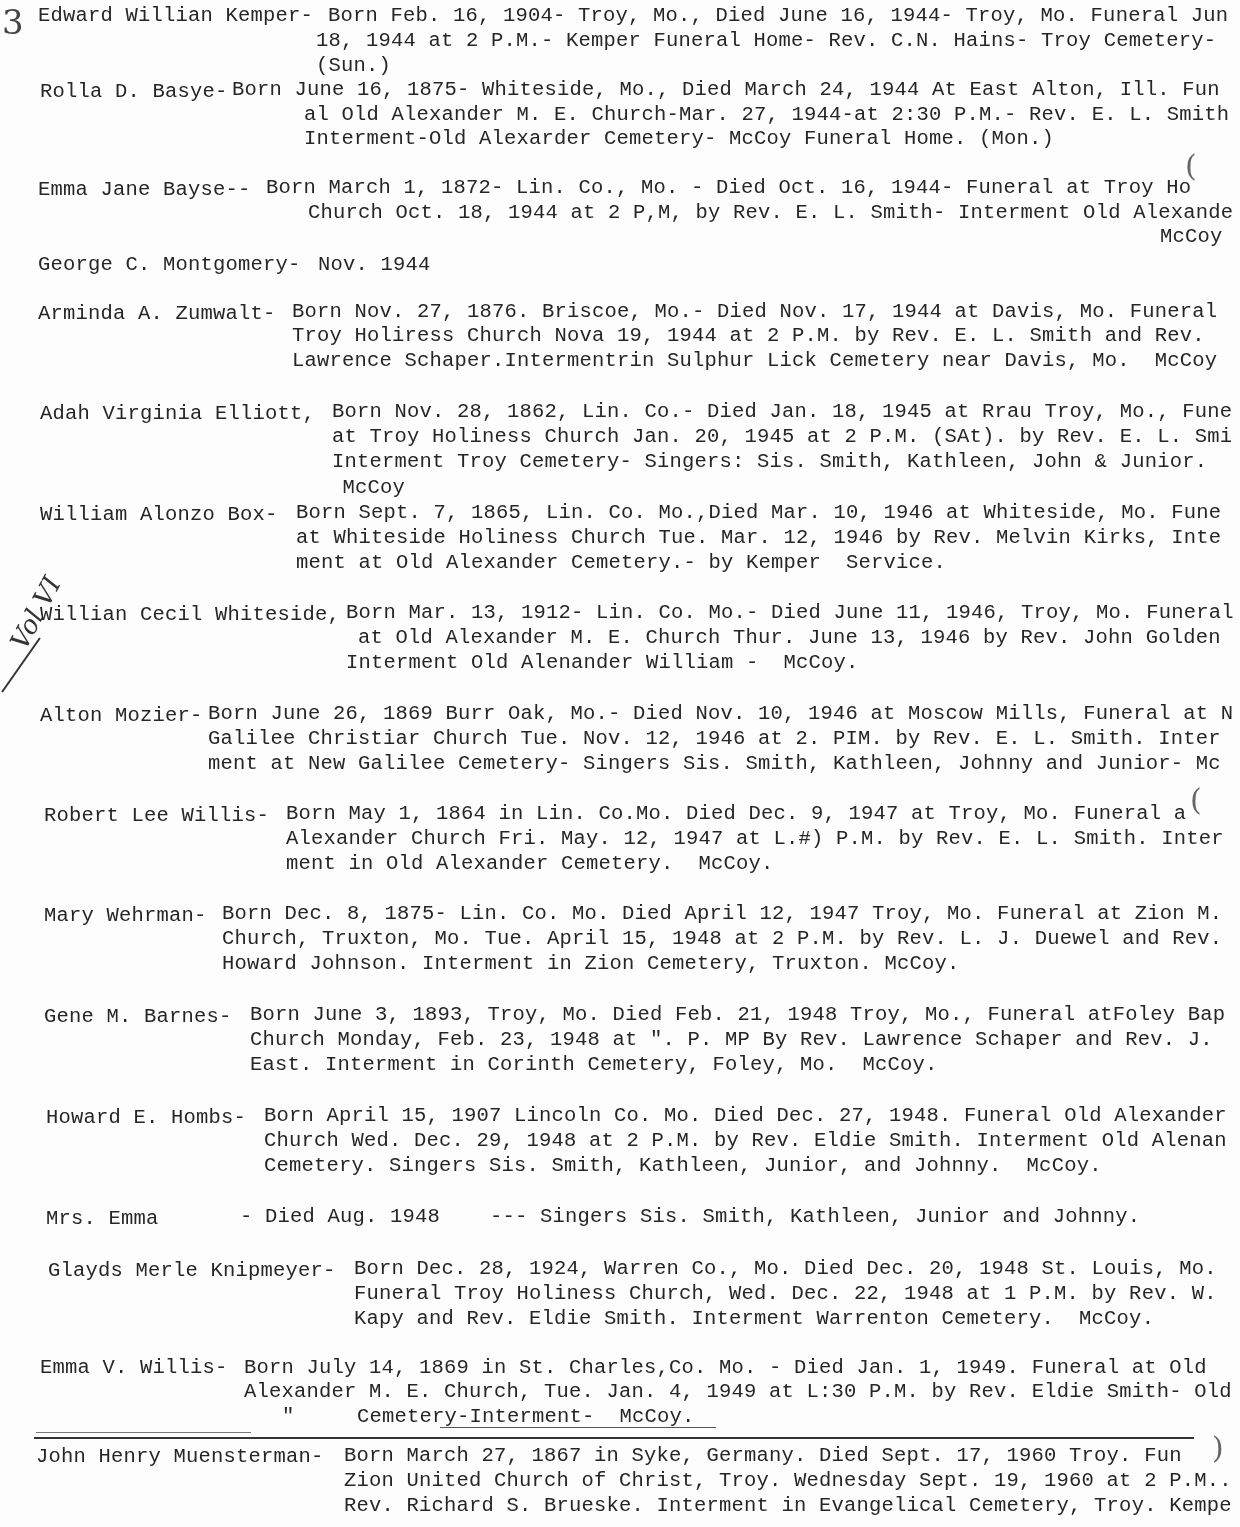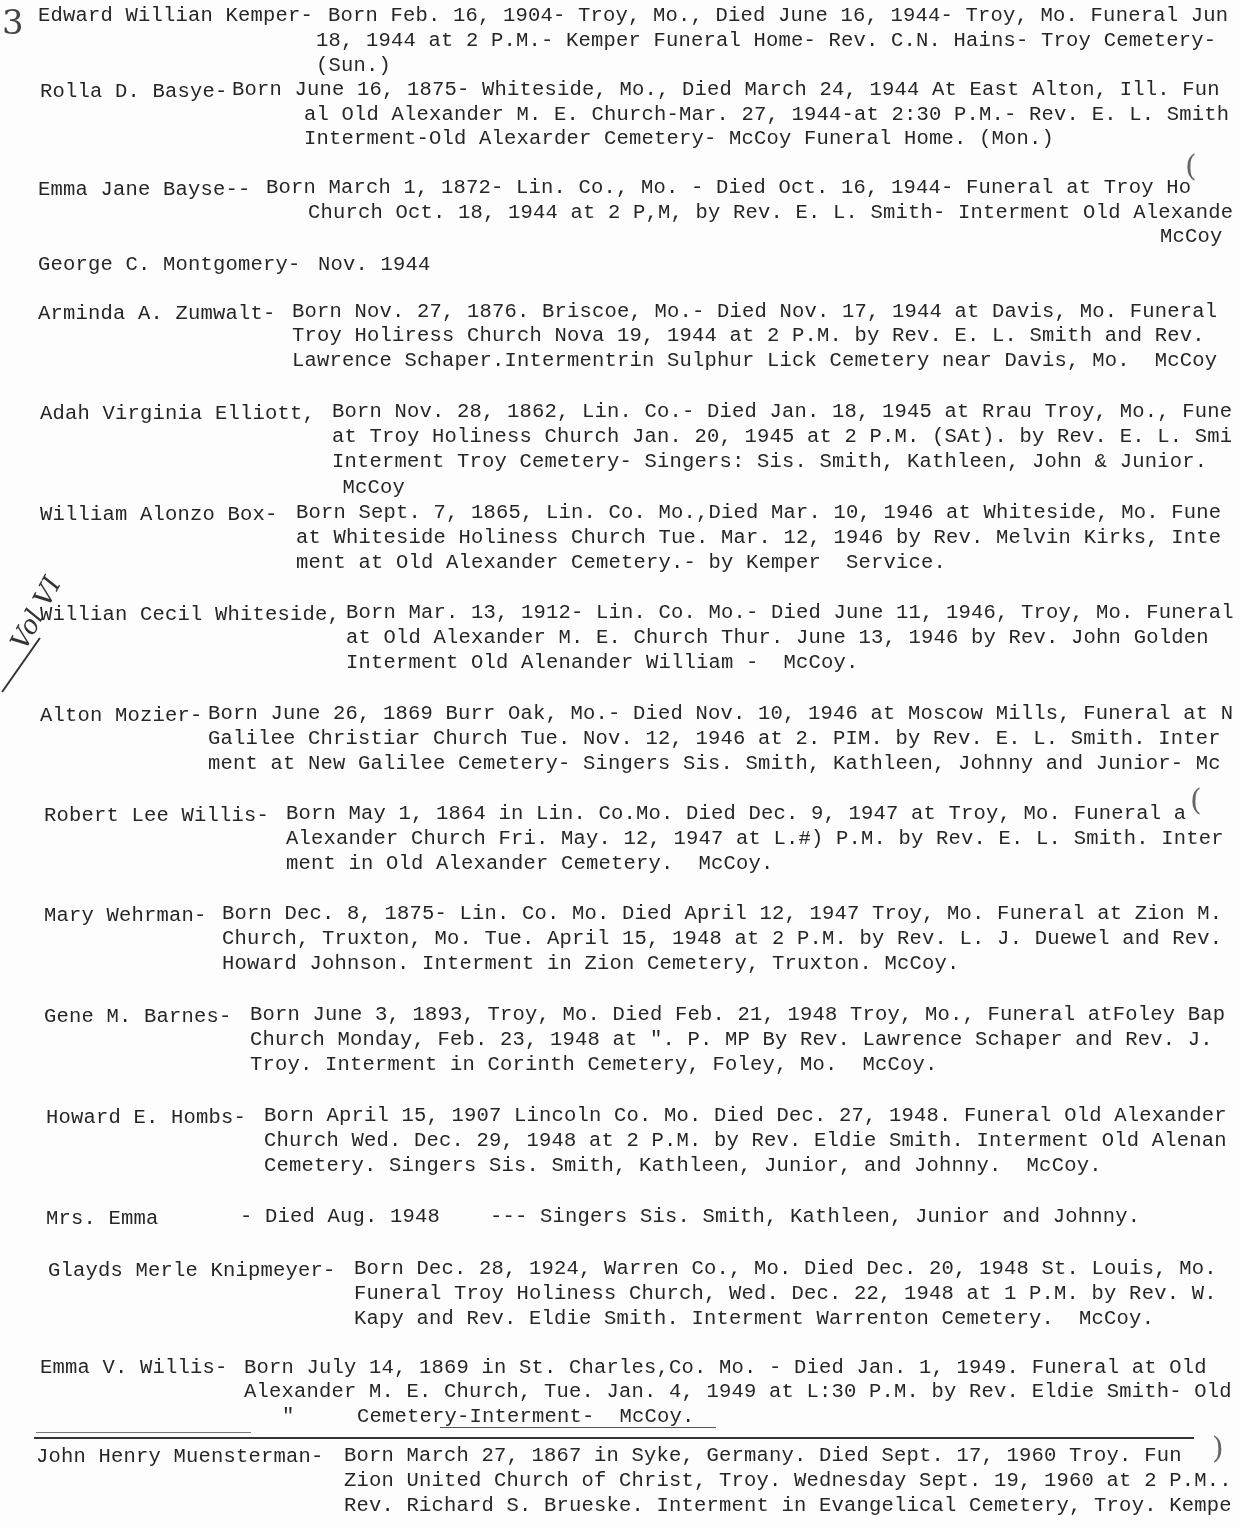--- a/index.html
+++ b/index.html
@@ -70,21 +70,21 @@
   <div>
     <div class="line" style="left:40px;top:503px">William Alonzo Box-</div>
     <div class="line" style="left:296px;top:501px">Born Sept. 7, 1865, Lin. Co. Mo.,Died Mar. 10, 1946 at Whiteside, Mo. Fune</div>
     <div class="line" style="left:296px;top:526px">at Whiteside Holiness Church Tue. Mar. 12, 1946 by Rev. Melvin Kirks, Inte</div>
     <div class="line" style="left:296px;top:551px">ment at Old Alexander Cemetery.- by Kemper  Service.</div>
   </div>
 
   <div>
     <div class="line" style="left:40px;top:603px">Willian Cecil Whiteside,</div>
     <div class="line" style="left:346px;top:601px">Born Mar. 13, 1912- Lin. Co. Mo.- Died June 11, 1946, Troy, Mo. Funeral</div>
-    <div class="line" style="left:346px;top:626px">at Old Alexander M. E. Church Thur. June 13, 1946 by Rev. John Golden</div>
+    <div class="line" style="left:358px;top:626px">at Old Alexander M. E. Church Thur. June 13, 1946 by Rev. John Golden</div>
     <div class="line" style="left:346px;top:651px">Interment Old Alenander William -  McCoy.</div>
   </div>
 
   <div>
     <div class="line" style="left:40px;top:704px">Alton Mozier-</div>
     <div class="line" style="left:208px;top:702px">Born June 26, 1869 Burr Oak, Mo.- Died Nov. 10, 1946 at Moscow Mills, Funeral at N</div>
     <div class="line" style="left:208px;top:727px">Galilee Christiar Church Tue. Nov. 12, 1946 at 2. PIM. by Rev. E. L. Smith. Inter</div>
     <div class="line" style="left:208px;top:752px">ment at New Galilee Cemetery- Singers Sis. Smith, Kathleen, Johnny and Junior- Mc</div>
   </div>
 
@@ -101,21 +101,21 @@
     <div class="line" style="left:44px;top:904px">Mary Wehrman-</div>
     <div class="line" style="left:222px;top:902px">Born Dec. 8, 1875- Lin. Co. Mo. Died April 12, 1947 Troy, Mo. Funeral at Zion M.</div>
     <div class="line" style="left:222px;top:927px">Church, Truxton, Mo. Tue. April 15, 1948 at 2 P.M. by Rev. L. J. Duewel and Rev.</div>
     <div class="line" style="left:222px;top:952px">Howard Johnson. Interment in Zion Cemetery, Truxton. McCoy.</div>
   </div>
 
   <div>
     <div class="line" style="left:44px;top:1005px">Gene M. Barnes-</div>
     <div class="line" style="left:250px;top:1003px">Born June 3, 1893, Troy, Mo. Died Feb. 21, 1948 Troy, Mo., Funeral atFoley Bap</div>
     <div class="line" style="left:250px;top:1028px">Church Monday, Feb. 23, 1948 at ". P. MP By Rev. Lawrence Schaper and Rev. J.</div>
-    <div class="line" style="left:250px;top:1053px">Troy. Interment in Corinth Cemetery, Foley, Mo.  McCoy.</div>
+    <div class="line" style="left:250px;top:1053px">East. Interment in Corinth Cemetery, Foley, Mo.  McCoy.</div>
   </div>
 
   <div>
     <div class="line" style="left:46px;top:1106px">Howard E. Hombs-</div>
     <div class="line" style="left:264px;top:1104px">Born April 15, 1907 Lincoln Co. Mo. Died Dec. 27, 1948. Funeral Old Alexander</div>
     <div class="line" style="left:264px;top:1129px">Church Wed. Dec. 29, 1948 at 2 P.M. by Rev. Eldie Smith. Interment Old Alenan</div>
     <div class="line" style="left:264px;top:1154px">Cemetery. Singers Sis. Smith, Kathleen, Junior, and Johnny.  McCoy.</div>
   </div>
 
   <div>

